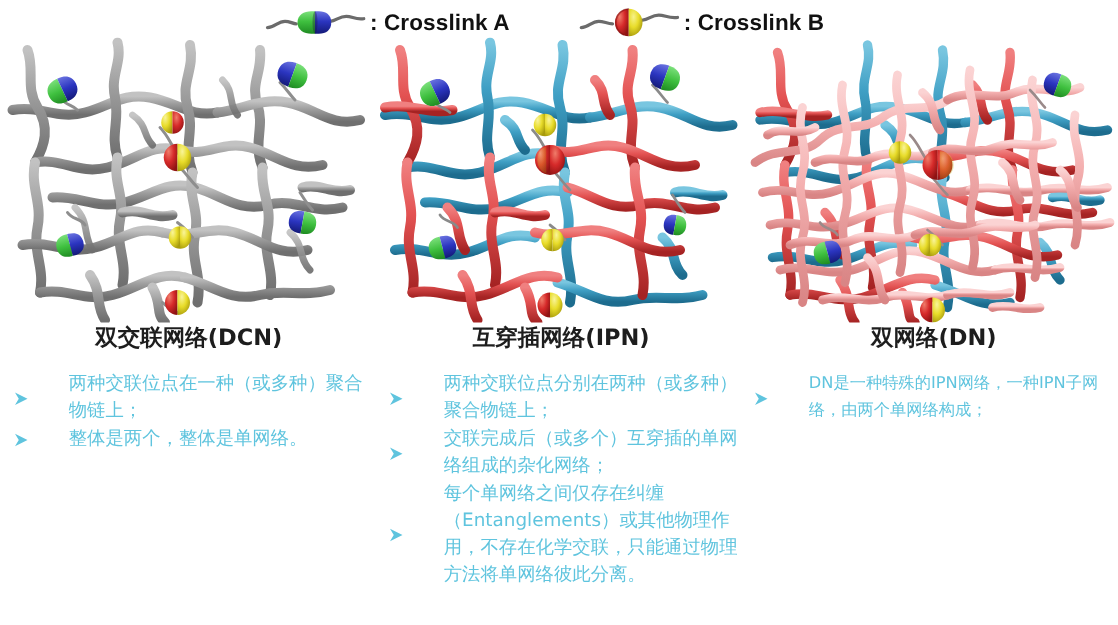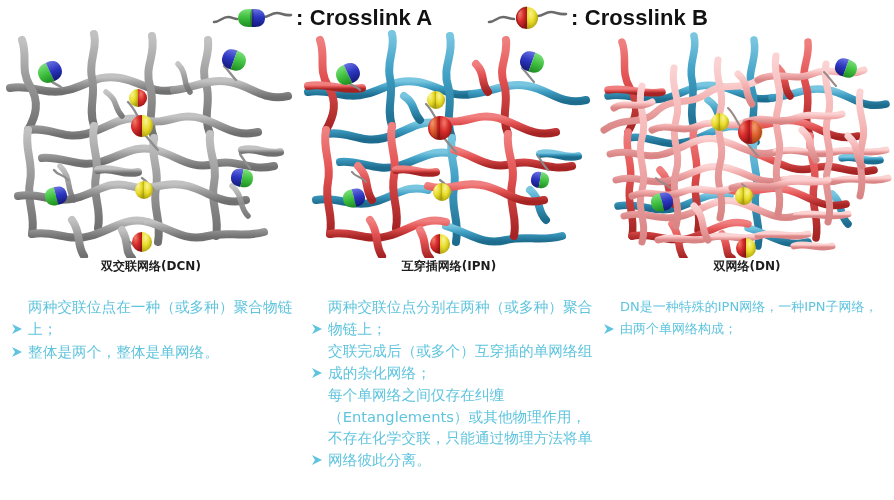--- a/index.html
+++ b/index.html
@@ -13,56 +13,57 @@
     -webkit-font-smoothing: antialiased;
   }
   .page { position: relative; width: 894px; height: 500px; background:#fff; }
 
   
   .legend {
     position: absolute; top: 0; left: 0; width: 894px; height: 36px;
   }
   .legend-item { position: absolute; display: flex; align-items: center; height: 30px; }
   .legend-item.a { left: 212px; top: 3px; }
-  .legend-item.b { left: 487px; top: 3px; }
+  .legend-item.b { left: 463px; top: 3px; }
   .legend-glyph { width: 82px; height: 28px; display:block; }
   .legend-label {
-    font-size: 22px; font-weight: bold; color: #111111;
+    font-size: 18px; font-weight: bold; color: #111111;
     letter-spacing: 0.1px; white-space: nowrap; margin-left: 2px;
   }
 
   
   .panels { position: absolute; top: 30px; left: 0; width: 894px; height: 228px; }
   .panel { position: absolute; top: 0; width: 298px; height: 228px; }
   .panel.p1 { left: 2px; }
   .panel.p2 { left: 300px; }
   .panel.p3 { left: 598px; }
   .panel svg { display:block; width: 100%; height: 100%; }
 
   
   .captions { position: absolute; top: 258px; left: 0; width: 894px; height: 30px; }
   .caption {
     position: absolute; top: 0; width: 298px; text-align: center;
-    font-size: 12px; font-weight: bold; color: #1d1d1d;
+    font-size: 18px; font-weight: bold; color: #1d1d1d;
     font-family: "DejaVu Sans", "Liberation Sans", sans-serif;
   }
   .caption.c1 { left: 2px; }
   .caption.c2 { left: 300px; }
   .caption.c3 { left: 598px; }
 
   
   .columns { position: absolute; top: 296px; left: 0; width: 894px; height: 204px; }
   .col { position: absolute; top: 0; }
   .col.c1 { left: 10px; width: 284px; }
   .col.c2 { left: 310px; width: 286px; }
   .col.c3 { left: 602px; width: 288px; }
 
   .bullet {
-    display: flex; align-items: flex-end;
+    display: flex; align-items: center;
     margin-bottom: 1px;
+    gap: 27px;
   }
   .bullet-arrow {
     flex: 0 0 auto;
     width: 15px; height: 20px;
     margin-right: 3px; margin-top: 2px;
     display: block;
   }
   .bullet-text {
     font-size: 14.7px;
     line-height: 21.5px;

